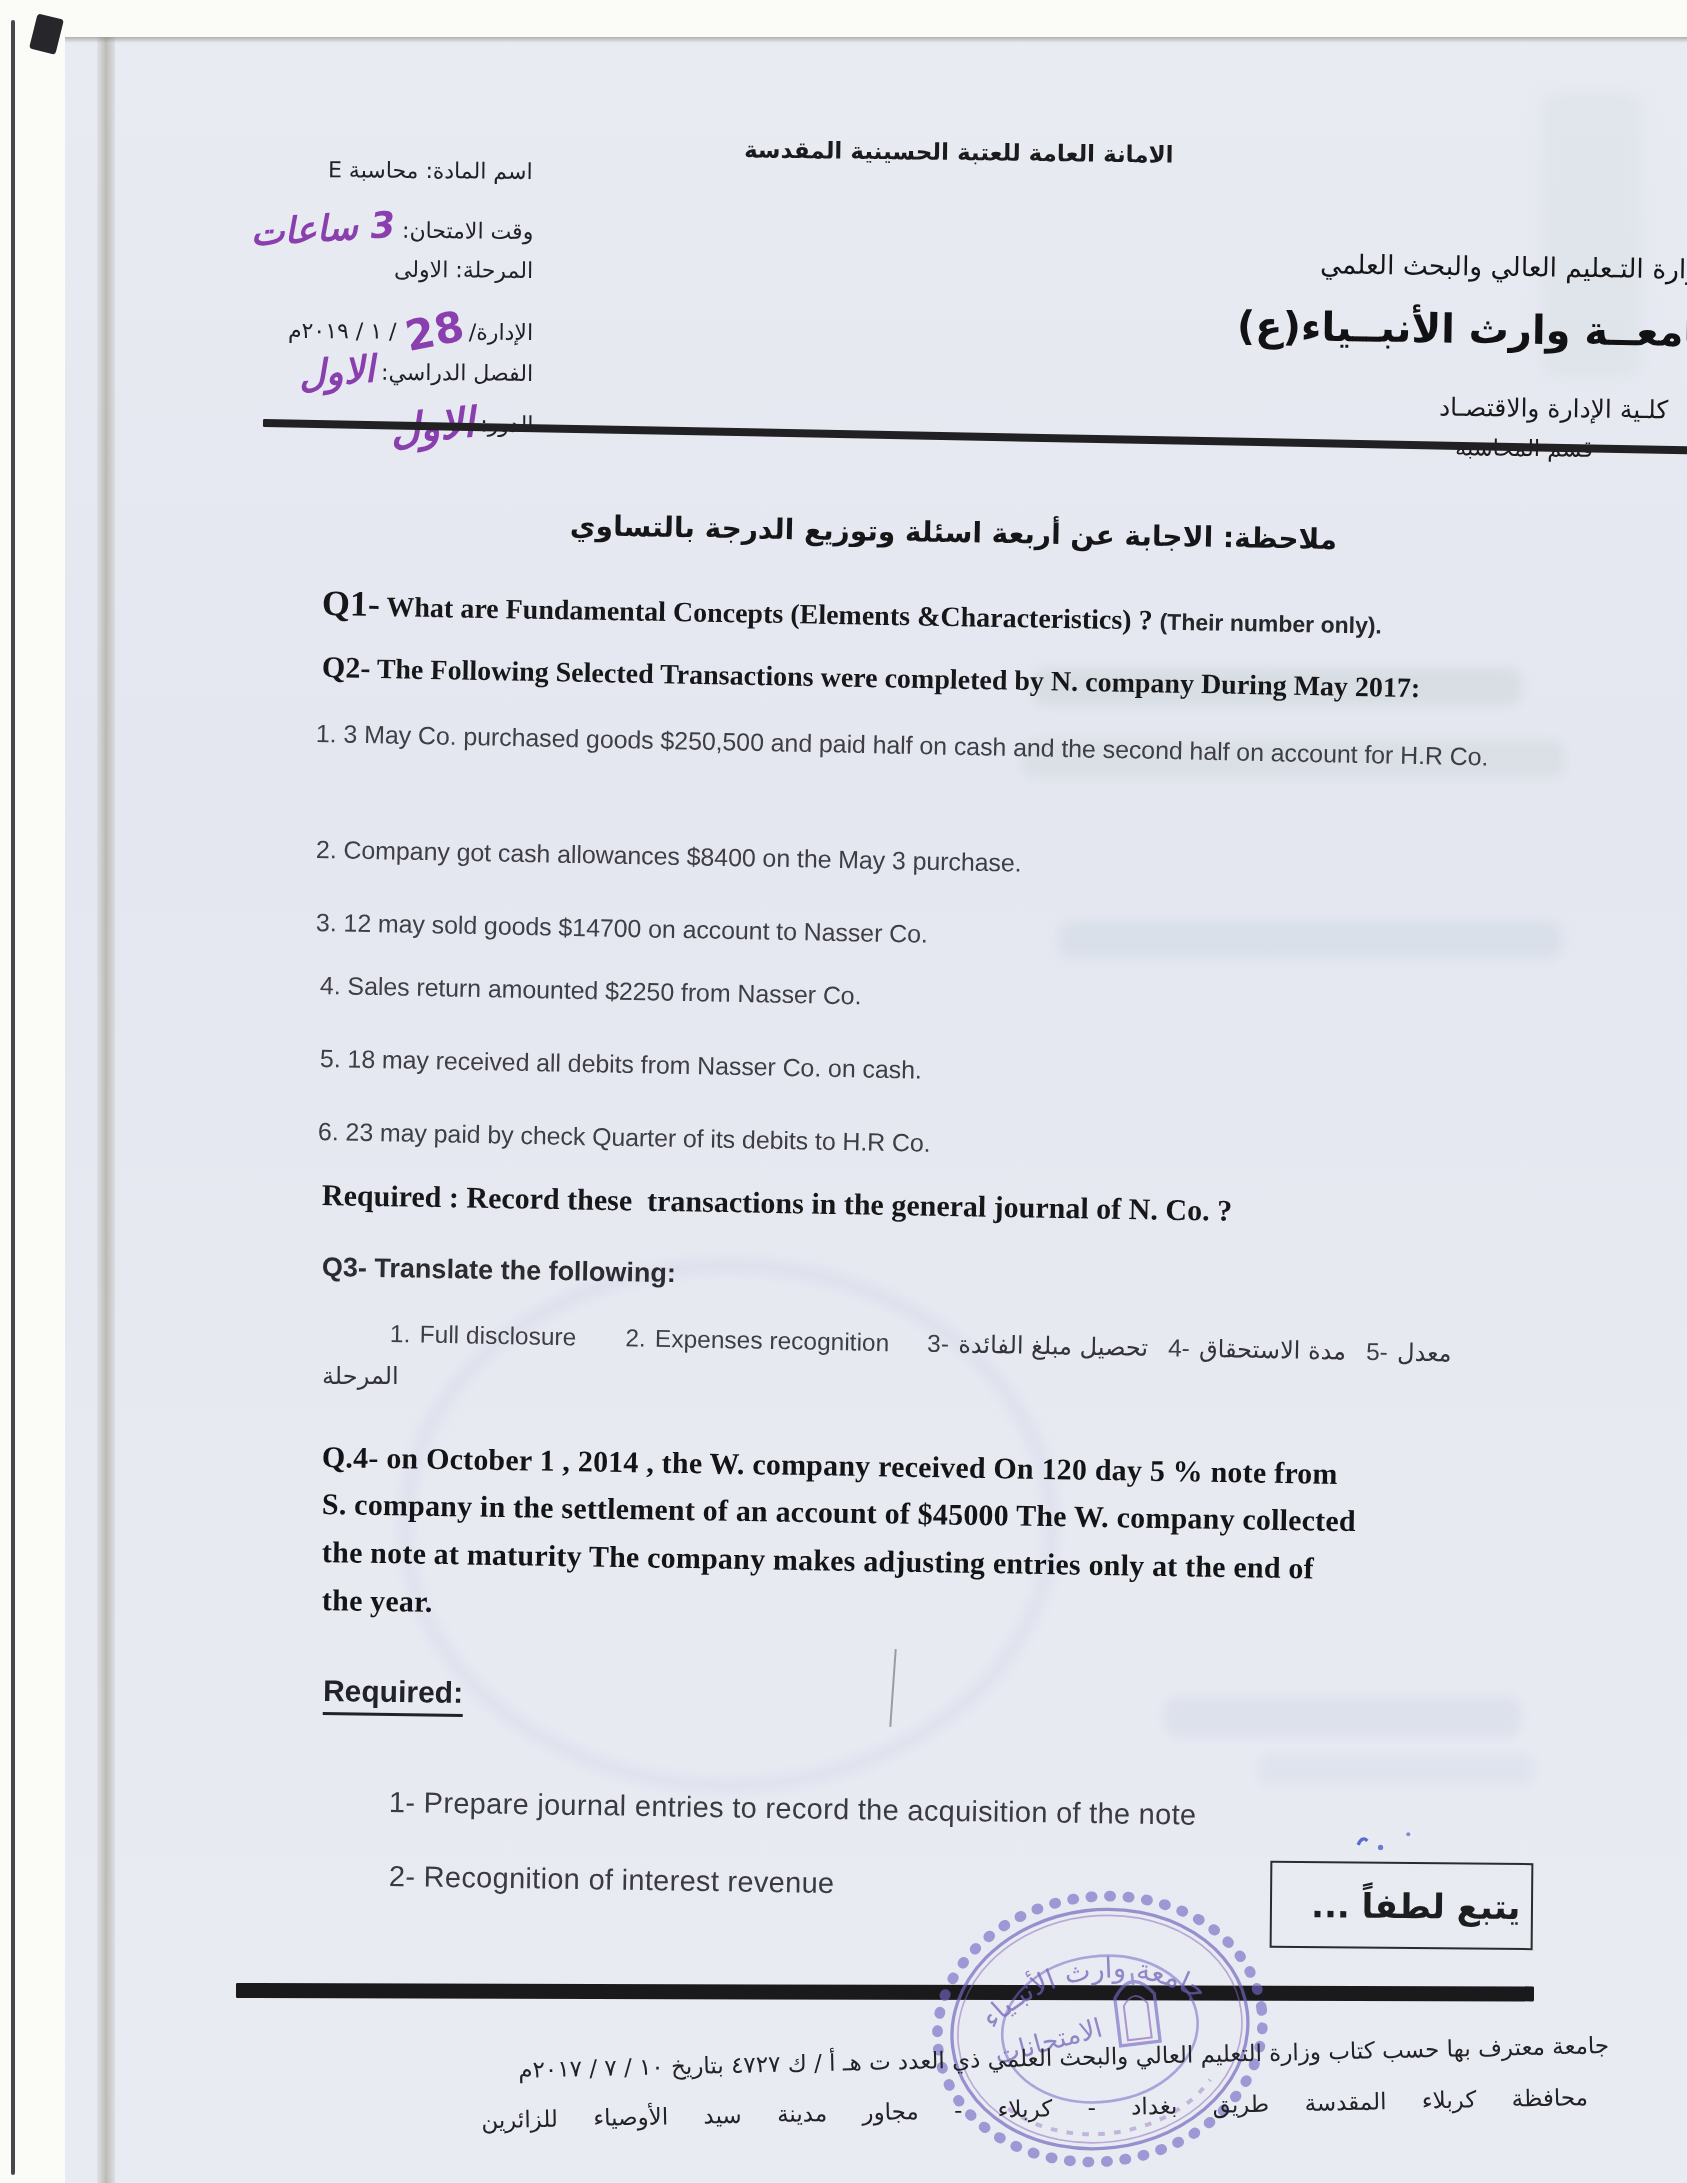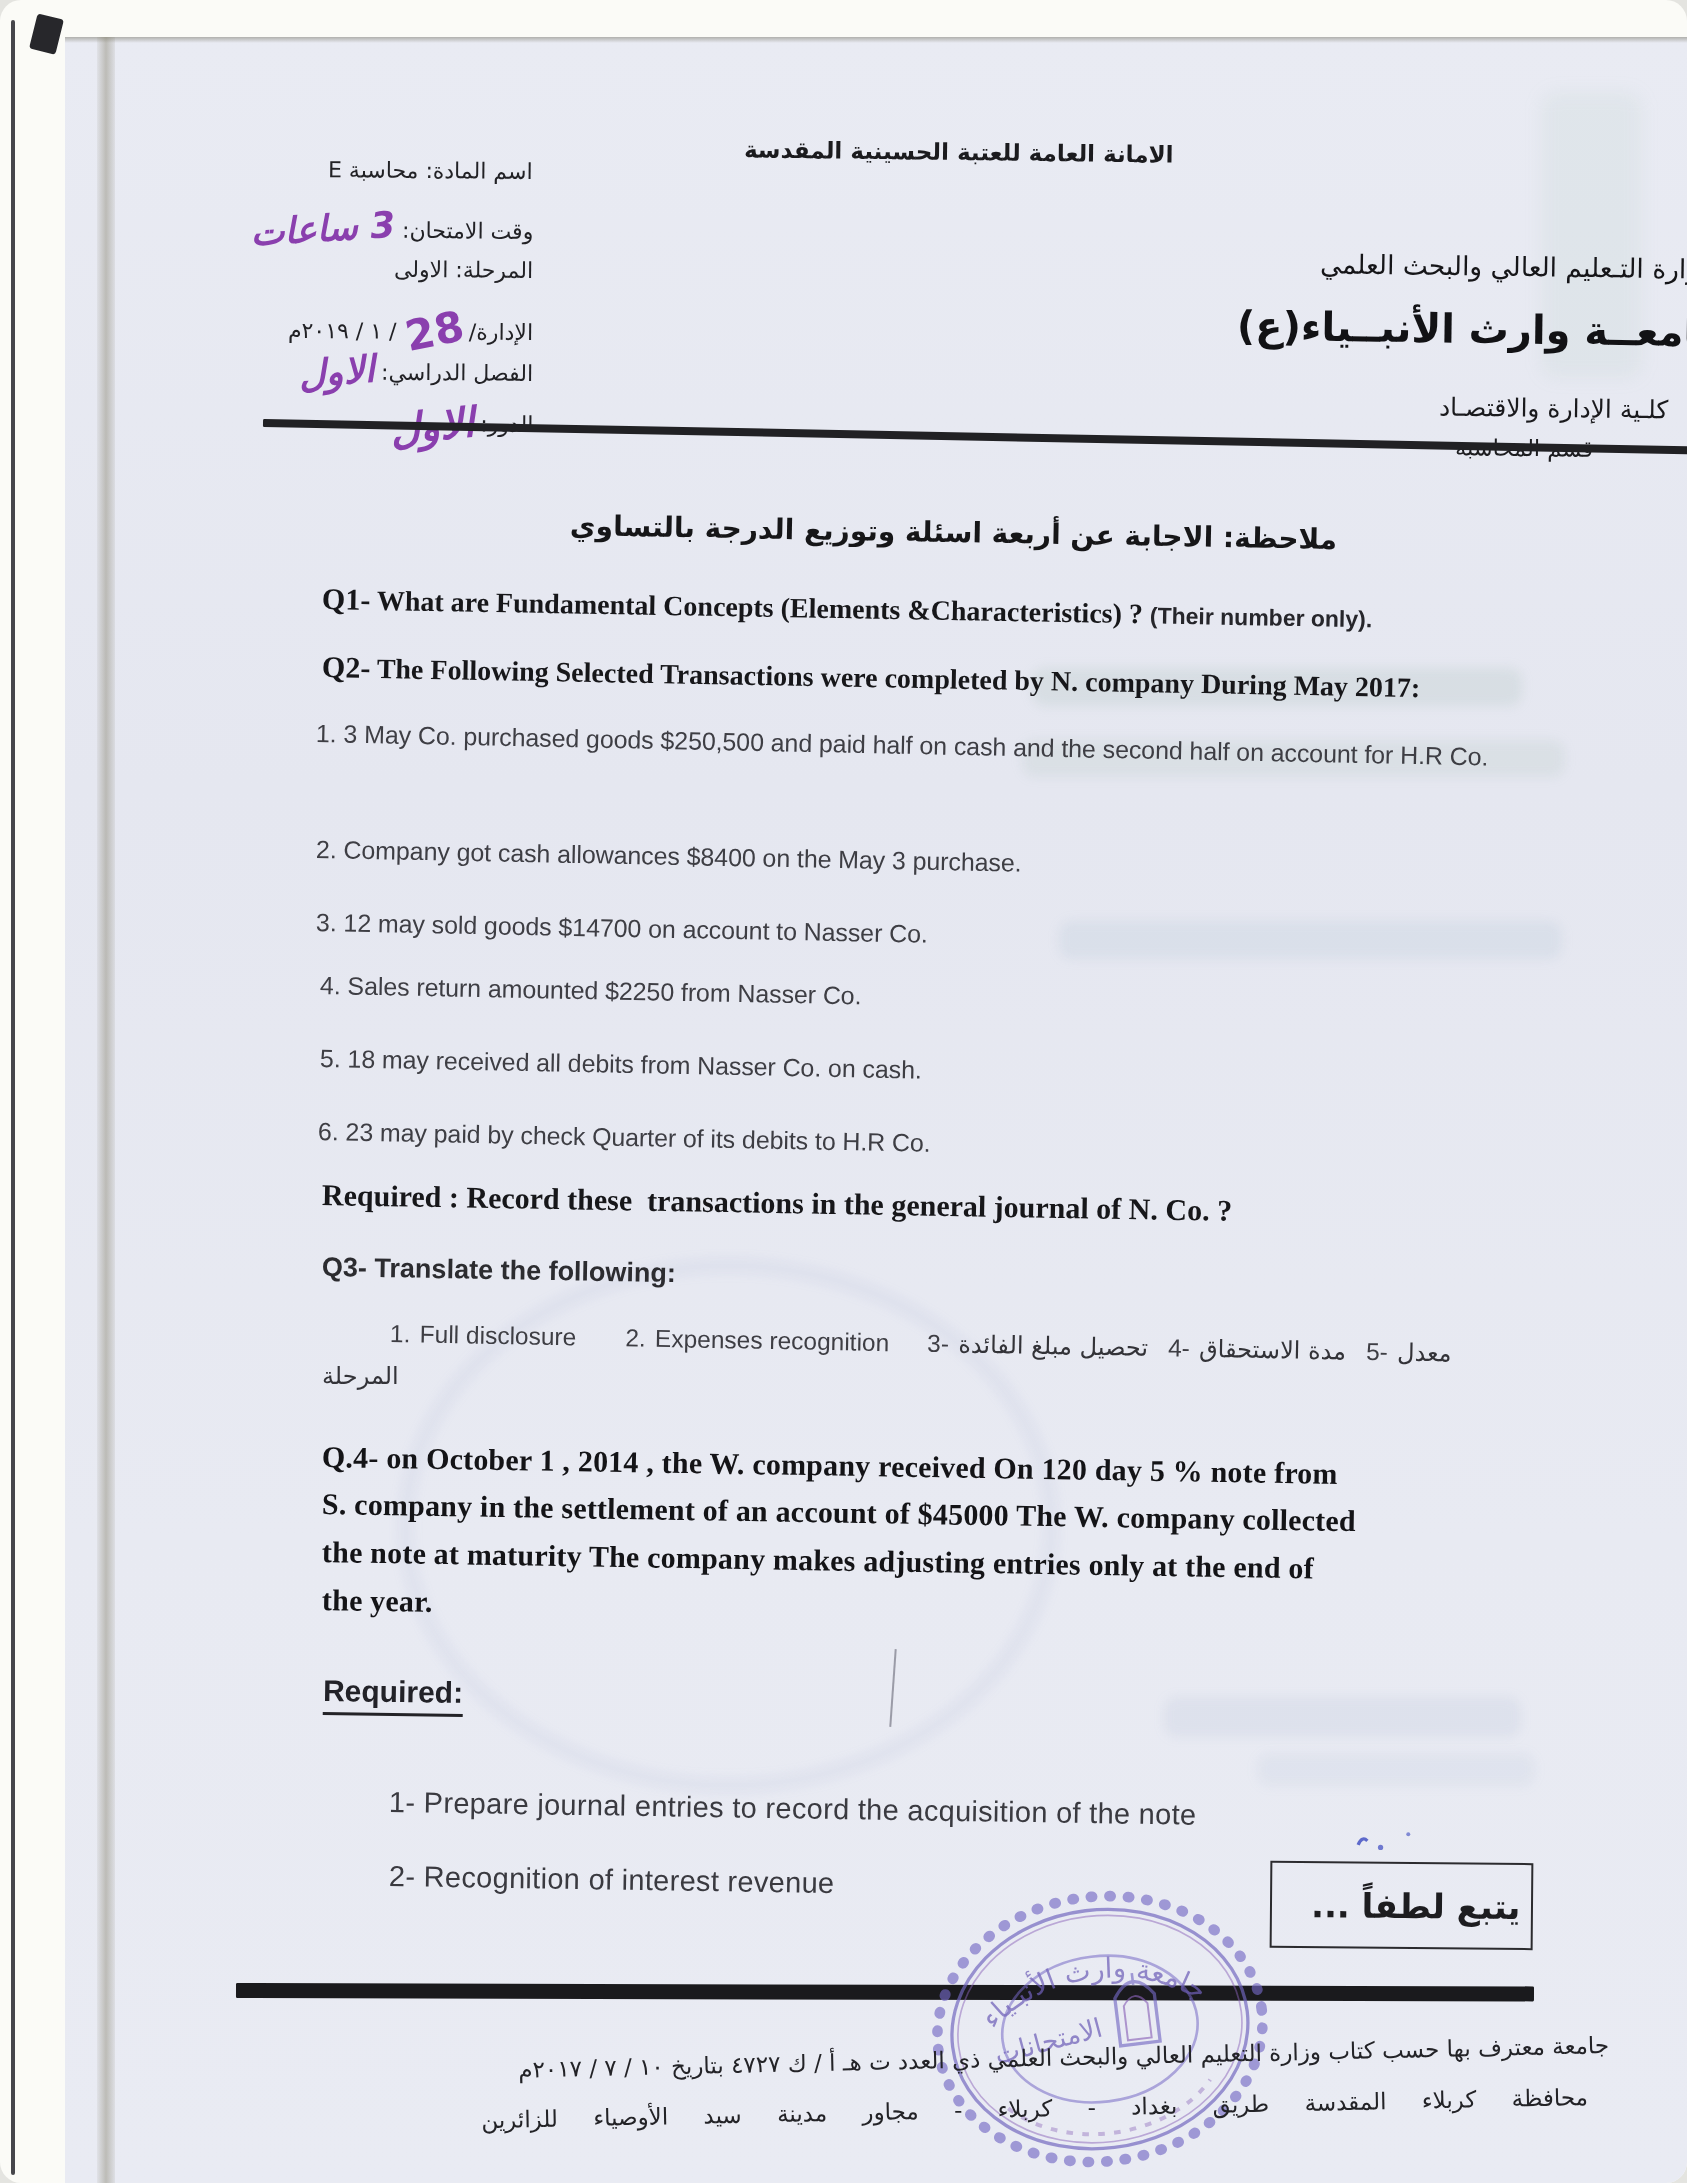--- a/index.html
+++ b/index.html
@@ -1,17 +1,17 @@
 <!DOCTYPE html>
 <html style="font-size:10.6px"><head>
 <meta charset="utf-8">
 <style>
   html,body{margin:0;padding:0;background:#e4e4e0;}
   .page{position:relative;width:1687px;height:2183px;background:#fbfbf7;overflow:hidden;
-        font-family:"Liberation Sans",sans-serif;border-radius:21px;}
+        font-family:"Liberation Sans",sans-serif;}
   .abs{position:absolute;white-space:nowrap;}
 
   
   [data-name="paper-sheet"]{position:absolute;left:65px;top:37px;width:1622px;height:2146px;
       background:linear-gradient(180deg,#e9ebf3 0%,#e5e7f0 35%,#e8eaf2 70%,#e9ebf3 100%);}
   [data-name="paper-sheet"]::before{content:"";position:absolute;left:0;top:0;width:100%;height:6px;
       background:linear-gradient(180deg,rgba(130,128,115,.55),rgba(130,128,115,0));}
   [data-name="scanner-edge-line"]{position:absolute;left:10.6px;top:20px;width:4px;height:2155px;
       background:#46464b;border-radius:2px;}
   [data-name="corner-mark"]{position:absolute;left:33px;top:16px;width:26.5px;height:36px;
@@ -58,21 +58,21 @@
   [data-name="exam-round-value"]{font-size:41px;display:inline-block;transform:rotate(-6deg) translateY(9.3px);}
 
   [data-name="header-divider"]{left:263px;top:419px;width:1426px;height:8px;background:#212124;
       transform:rotate(1.1deg);transform-origin:left center;border-radius:1.3px;}
 
   [data-name="exam-note"]{left:570px;top:509px;font-size:28px;font-weight:700;color:#161618;
       transform:rotate(1.05deg);transform-origin:left center;}
 
   
   [data-name="q1-line"]{left:322px;top:582px;transform:rotate(1deg);transform-origin:left center;}
-  [data-name="q1-number"]{font-size:30px;}
+  [data-name="q1-number"]{font-size:36px;}
   [data-name="q1-text"]{font-size:28px;}
   [data-name="q1-suffix"]{font-family:"Liberation Sans",sans-serif;font-weight:700;font-size:23px;color:#26262b;}
   [data-name="q2-title-line"]{left:322px;top:650px;transform:rotate(1.05deg);transform-origin:left center;}
   [data-name="q2-number"]{font-size:30px;}
   [data-name="q2-title"]{font-size:28px;}
 
   .tx-item{position:absolute;font-size:25px;color:#3e3e44;transform:rotate(1.1deg);transform-origin:left center;letter-spacing:-0.1px;}
   [data-name="transaction-item-1"]{left:316px;top:712px;width:1297px;white-space:normal;line-height:42px;transform:rotate(1.15deg);}
   [data-name="transaction-item-2"]{left:316px;top:835px;}
   [data-name="transaction-item-3"]{left:316px;top:908px;}

